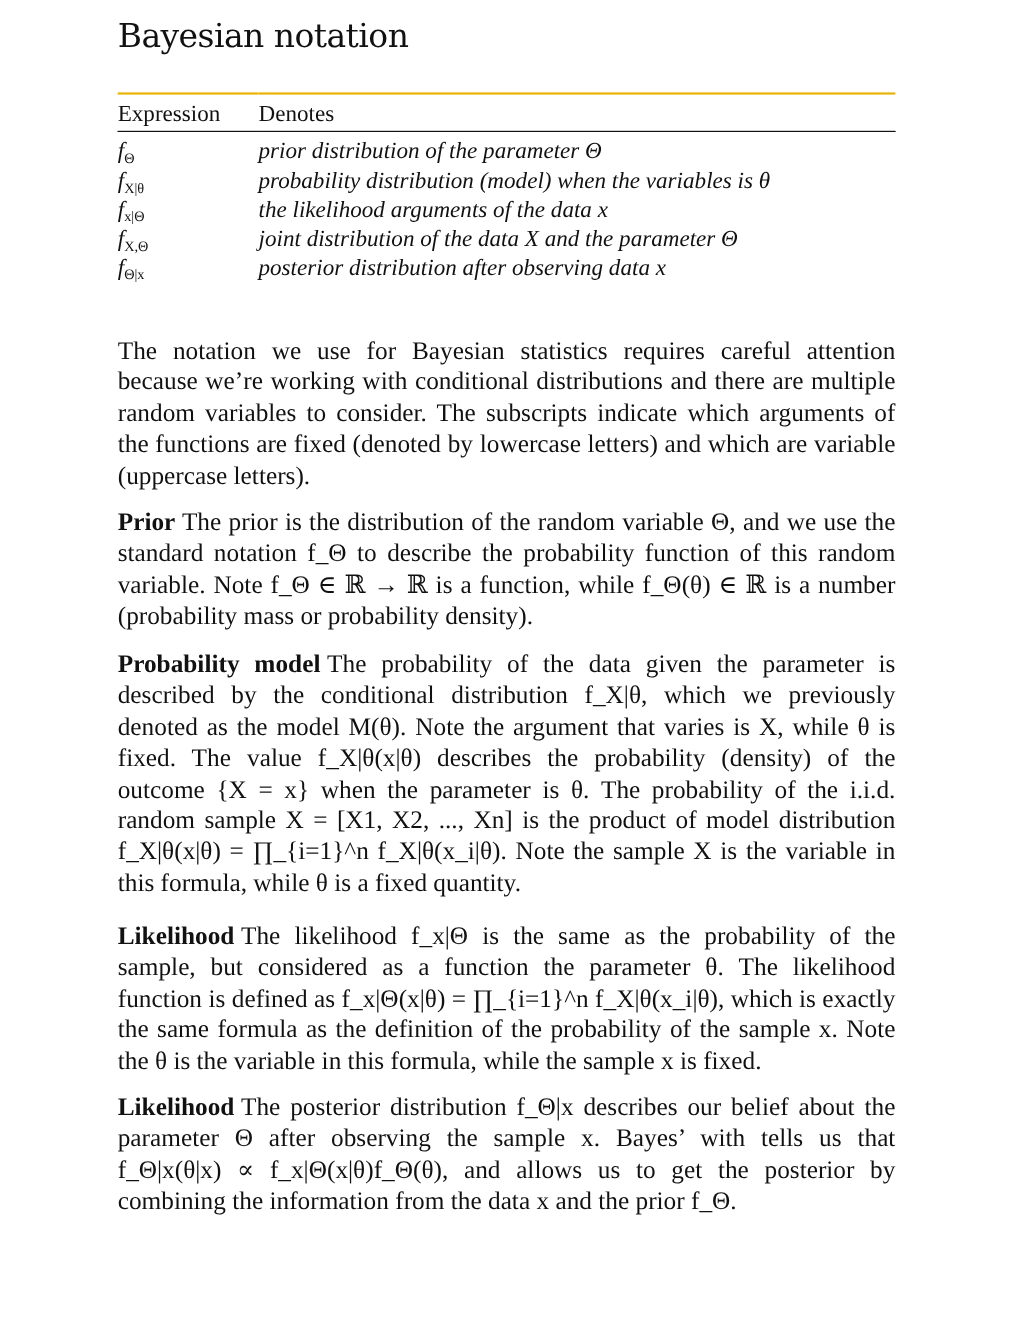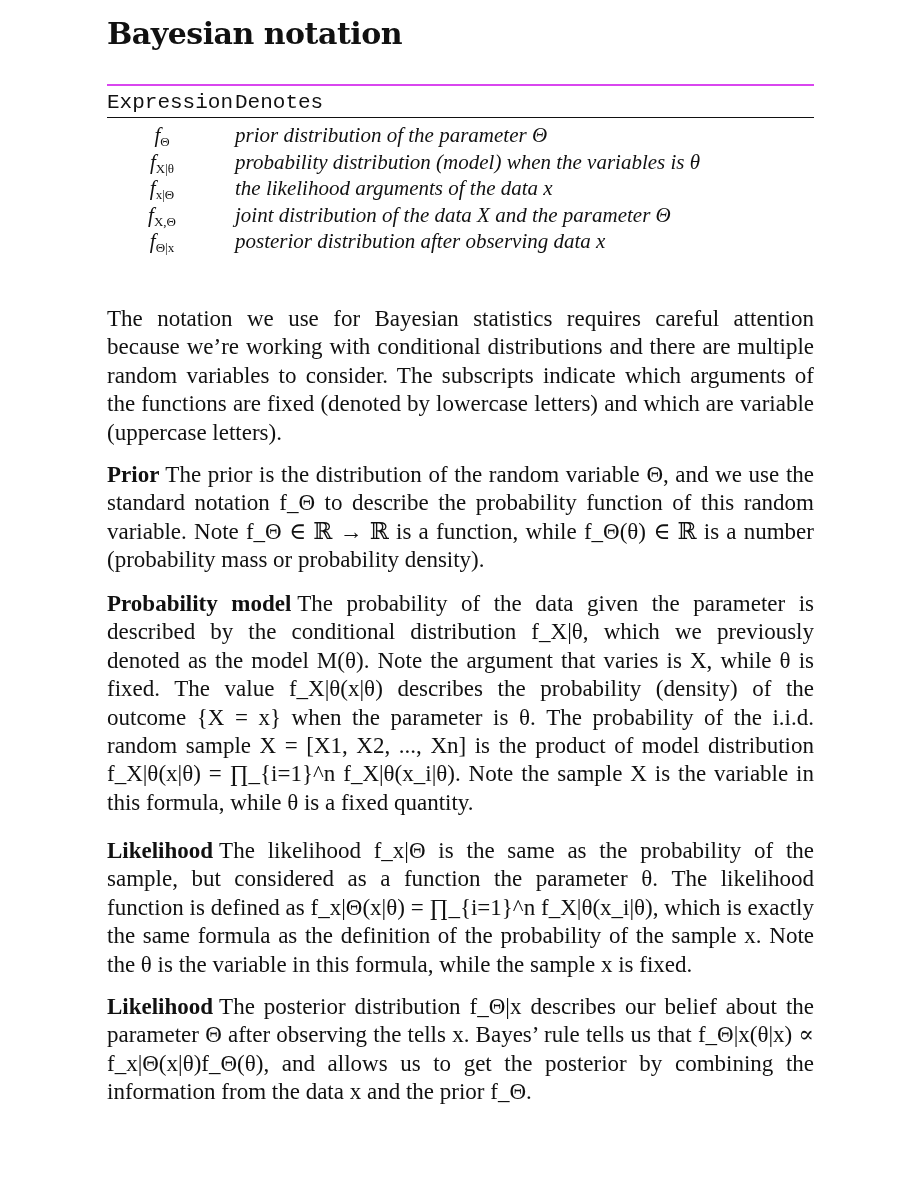--- a/index.html
+++ b/index.html
@@ -1,27 +1,27 @@
 <!DOCTYPE html>
 <html><head>
 <meta charset="utf-8">
 <style>
   html, body { margin: 0; padding: 0; background: #ffffff; }
   body { width: 921px; height: 1200px; position: relative; overflow: hidden;
          font-family: "Liberation Serif", "DejaVu Serif", serif; color: #111; }
   .page { position: absolute; left: 107px; top: 0; width: 707px; }
-  h1 { font-family: "DejaVu Serif", serif; font-weight: bold; font-size: 30px;
+  h1 { font-family: "DejaVu Serif", serif; font-weight: normal; font-size: 30px;
        margin: 0; position: absolute; top: 16px; left: 0; letter-spacing: -0.5px; text-align: center; }
   .tbl { position: absolute; top: 84px; left: 0; width: 707px; border-collapse: collapse;
          font-size: 21px; }
-  .tbl .rule-top { border-top: 2px solid #d946ef; font-family: Liberation Mono, monospace; }
+  .tbl .rule-top { border-top: 2px solid #eab308; }
   .tbl th { font-weight: normal; text-align: left; padding: 5px 0 3px 0; border-bottom: 1.2px solid #111; }
   .tbl th.c1 { width: 128px; padding-left: 0; }
   .tbl td { padding: 0; height: 26.5px; line-height: 26.5px; }
-  .tbl td.expr { text-align: center; padding-right: 18px; font-style: italic; white-space: nowrap; }
+  .tbl td.expr { text-align: left; padding-right: 18px; font-style: italic; white-space: nowrap; }
   .tbl td.den { white-space: nowrap; font-style: italic; }
   .tbl tr.first td { padding-top: 4px; }
   .tbl tr.last td { border-bottom: 2px solid #111; padding-bottom: 2px; }
   sub { font-size: 13px; vertical-align: -4px; line-height: 0; font-style: normal; }
   .up { font-style: normal; }
   .para { position: absolute; left: 0; width: 707px; font-size: 23px; line-height: 28.4px;
           text-align: justify; margin: 0; }
   .para b.head { font-weight: bold; margin-right: 6px; }
 </style>
 </head>
@@ -62,14 +62,14 @@
   </table>
 
   <p class="para" style="top:305px">The notation we use for Bayesian statistics requires careful attention because we’re working with conditional distributions and there are multiple random variables to consider.  The subscripts indicate which arguments of the functions are fixed (denoted by lowercase letters) and which are variable (uppercase letters).</p>
 
   <p class="para" style="top:461px"><b class="head">Prior</b><span>The prior is the distribution of the random variable Θ, and we use the standard notation f_Θ to describe the probability function of this random variable. Note f_Θ ∈ ℝ → ℝ is a function, while f_Θ(θ) ∈ ℝ is a number (probability mass or probability density).</span></p>
 
   <p class="para" style="top:590px"><b class="head">Probability model</b><span>The probability of the data given the parameter is described by the conditional distribution f_X|θ, which we previously denoted as the model M(θ). Note the argument that varies is X, while θ is fixed. The value f_X|θ(x|θ) describes the probability (density) of the outcome {X = x} when the parameter is θ. The probability of the i.i.d. random sample X = [X1, X2, ..., Xn] is the product of model distribution f_X|θ(x|θ) = ∏_{i=1}^n f_X|θ(x_i|θ). Note the sample X is the variable in this formula, while θ is a fixed quantity.</span></p>
 
   <p class="para" style="top:837px"><b class="head">Likelihood</b><span>The likelihood f_x|Θ is the same as the probability of the sample, but considered as a function the parameter θ. The likelihood function is defined as f_x|Θ(x|θ) = ∏_{i=1}^n f_X|θ(x_i|θ), which is exactly the same formula as the definition of the probability of the sample x. Note the θ is the variable in this formula, while the sample x is fixed.</span></p>
 
-  <p class="para" style="top:993px"><b class="head">Likelihood</b><span>The posterior distribution f_Θ|x describes our belief about the parameter Θ after observing the tells x. Bayes’ rule tells us that f_Θ|x(θ|x) ∝ f_x|Θ(x|θ)f_Θ(θ), and allows us to get the posterior by combining the information from the data x and the prior f_Θ.</span></p>
+  <p class="para" style="top:993px"><b class="head">Likelihood</b><span>The posterior distribution f_Θ|x describes our belief about the parameter Θ after observing the sample x. Bayes’ with tells us that f_Θ|x(θ|x) ∝ f_x|Θ(x|θ)f_Θ(θ), and allows us to get the posterior by combining the information from the data x and the prior f_Θ.</span></p>
 </div>
 
 </body></html>

